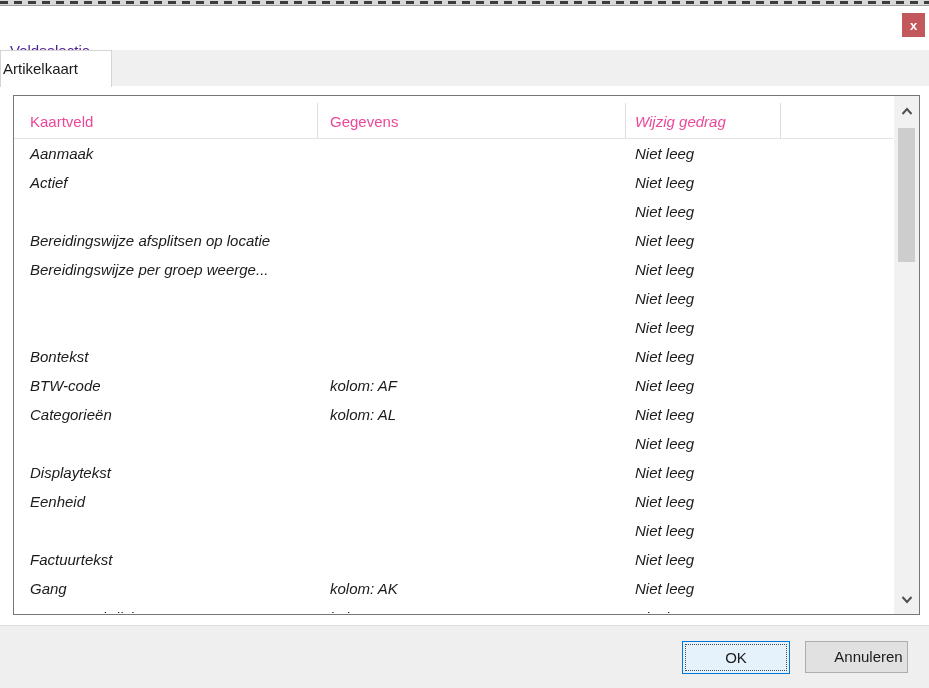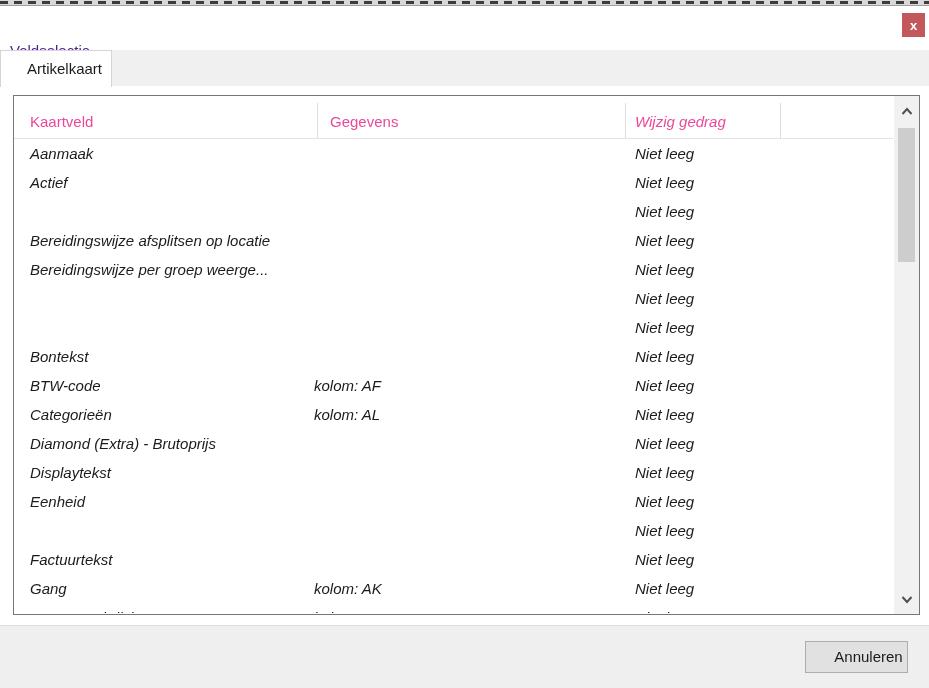--- a/index.html
+++ b/index.html
@@ -25,37 +25,37 @@
     position:absolute;right:4px;top:7px;width:23px;height:24px;
     background:#c3585c;color:#ffffff;font-weight:bold;font-size:13px;
     display:flex;align-items:center;justify-content:center;cursor:pointer;
     line-height:1;
   }
   
   .tabstrip{position:absolute;top:50px;left:0;right:0;height:36px;background:#f0f0f0;}
   .tab-active{
     position:absolute;top:50px;left:0;width:112px;height:37px;background:#ffffff;
     border:1px solid #d5d5d5;border-bottom:none;box-sizing:border-box;
-    line-height:35px;padding-left:26px;z-index:2;
+    line-height:35px;padding-left:2px;z-index:2;
   }
   
   .listview{
     position:absolute;left:13px;top:95px;width:907px;height:520px;
     border:1px solid #767676;box-sizing:border-box;background:#ffffff;
   }
   .lv-header{position:absolute;left:0;top:0;right:0;height:42px;background:#ffffff;}
   .lv-header .hcell{position:absolute;bottom:8px;white-space:nowrap;color:#ec4899;}
   .hsep{position:absolute;top:7px;height:35px;width:1px;background:#dedede;}
   .hunderline{position:absolute;left:0;right:25px;top:42px;height:1px;background:#e3e3e3;}
   .lv-rows{
     position:absolute;left:0;top:43px;width:100%;height:474px;overflow:hidden;
   }
   .lv-row{position:relative;height:29px;line-height:29px;white-space:nowrap;font-style:italic;}
   .lv-row .c0{position:absolute;left:16px;}
-  .lv-row .c1{position:absolute;left:300px;}
+  .lv-row .c1{position:absolute;left:316px;}
   .lv-row .c2{position:absolute;left:621px;}
   .hc0{left:16px;} .hc1{left:316px;} .hc2{left:621px;font-style:italic;}
   
   .vscroll{
     position:absolute;top:0;right:0;bottom:0;width:25px;background:#f1f1f1;
     border-left:1px solid #ffffff;
   }
   .sb-btn{position:absolute;left:0;width:100%;height:26px;display:flex;align-items:center;justify-content:center;cursor:pointer;}
   .sb-up{top:2px;} .sb-down{bottom:2px;}
   .sb-thumb{position:absolute;left:4px;right:4px;top:32px;height:134px;background:#cdcdcd;cursor:pointer;}
@@ -148,21 +148,20 @@
         <span class="c0">BTW-code</span>
         <span class="c1">kolom: AF</span>
         <span class="c2">Niet leeg</span>
       </div>
       <div class="lv-row">
         <span class="c0">Categorieën</span>
         <span class="c1">kolom: AL</span>
         <span class="c2">Niet leeg</span>
       </div>
       <div class="lv-row">
-        <span class="c0">Diamond (Extra) - Brutoprijs</span>
         <span class="c1"></span>
         <span class="c2">Niet leeg</span>
       </div>
       <div class="lv-row">
         <span class="c0">Displaytekst</span>
         <span class="c1"></span>
         <span class="c2">Niet leeg</span>
       </div>
       <div class="lv-row">
         <span class="c0">Eenheid</span>
@@ -199,14 +198,15 @@
     <div class="sb-thumb"></div>
     <div class="sb-btn sb-down">
       <svg width="12" height="9" viewBox="0 0 12 9">
         <path d="M1.5 2 L6 7 L10.5 2" fill="none" stroke="#505050" stroke-width="2"></path>
       </svg>
     </div>
   </div>
 </div>
 
 <div class="footer">
+  <div class="btn btn-ok">OK</div>
   <div class="btn btn-cancel">Annuleren</div>
 </div>
 
 </body></html>

